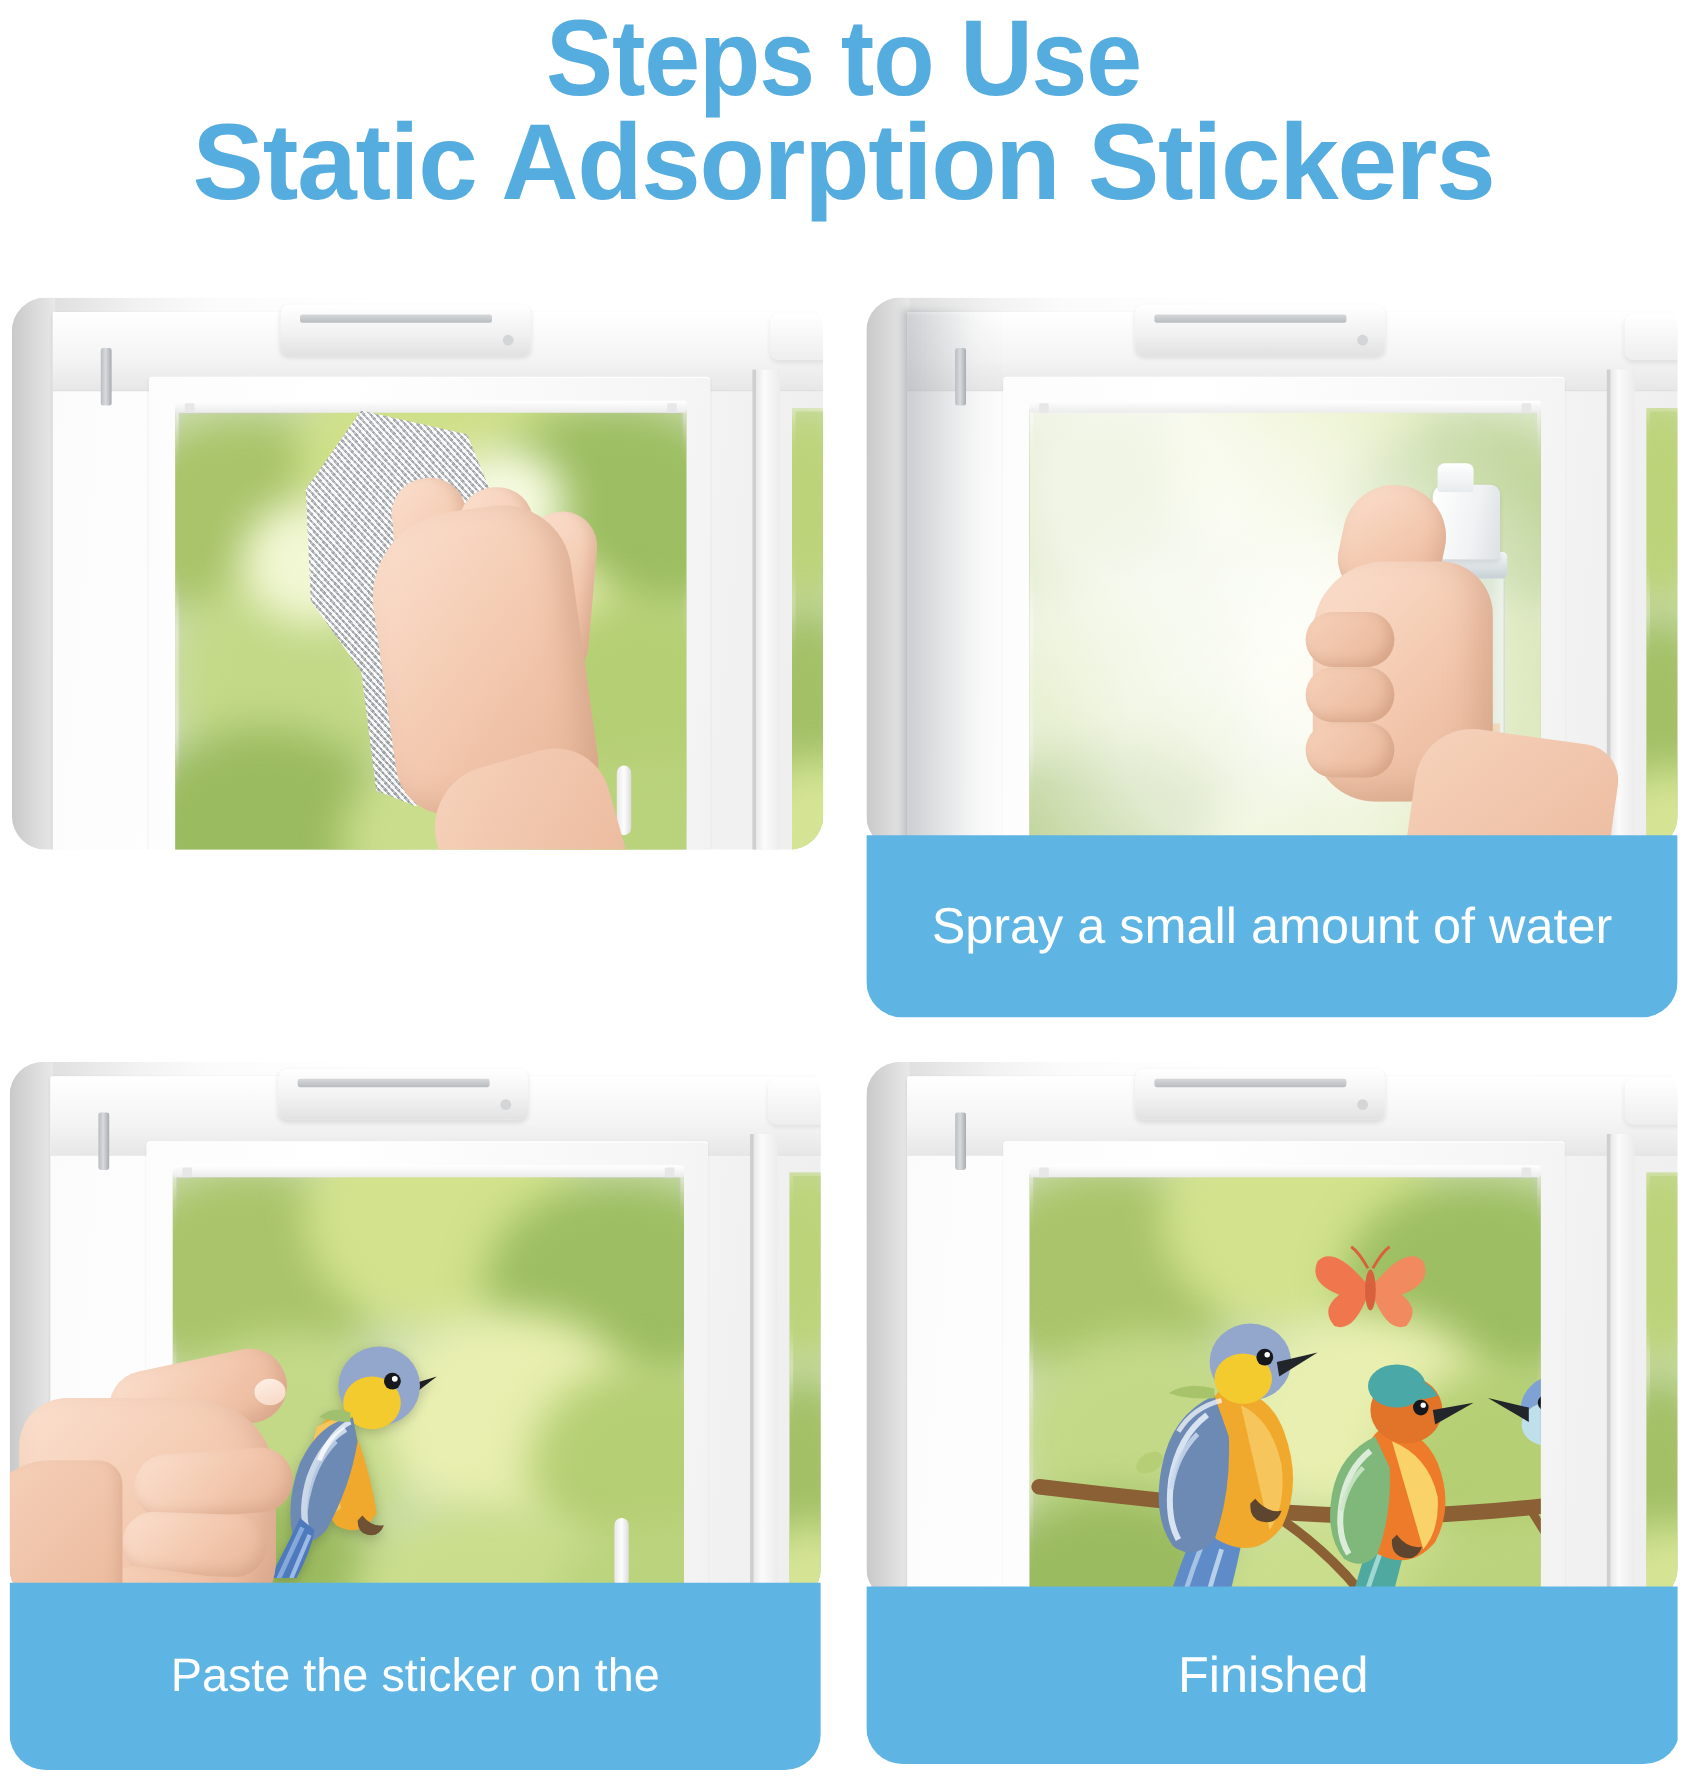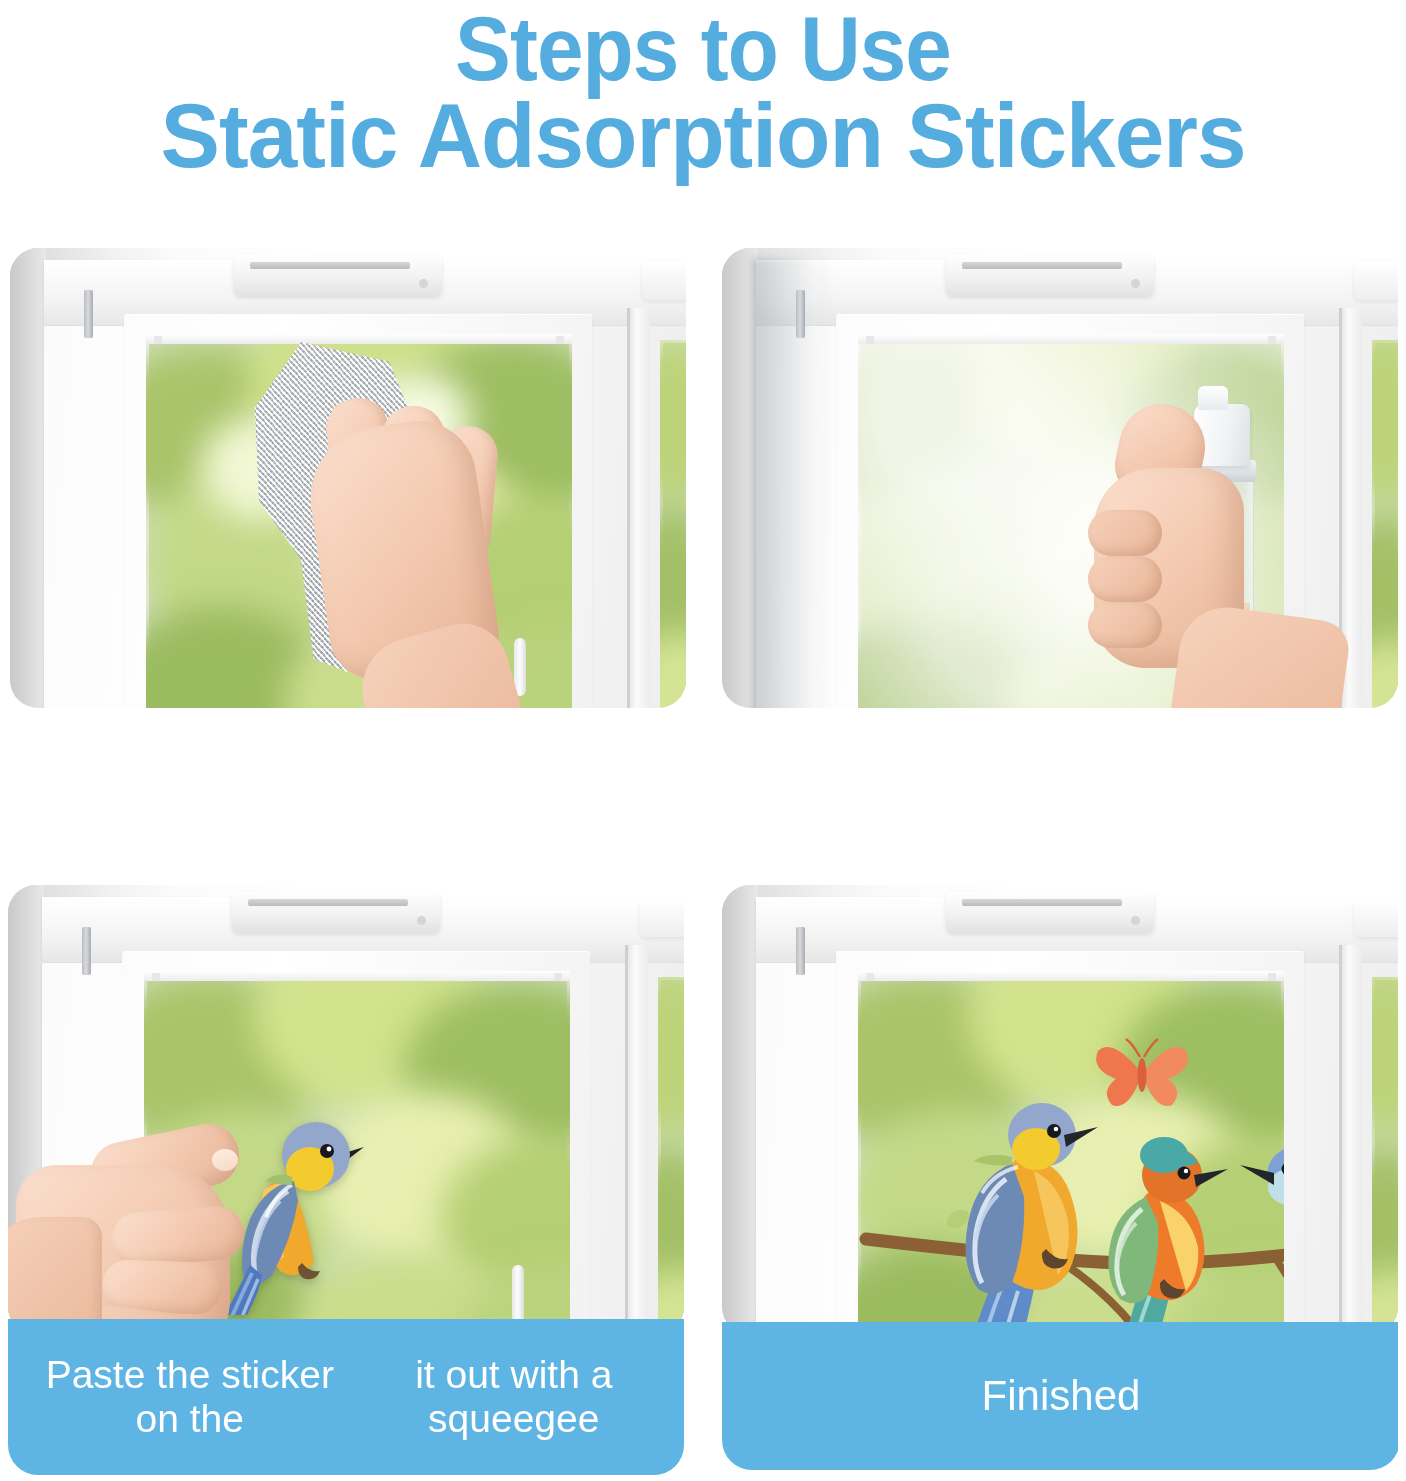--- a/index.html
+++ b/index.html
@@ -430,20 +430,23 @@
           <div class="nozzle-tip"></div>
           <div class="p2-thumb skin"></div>
           <div class="p2-fist skin"></div>
           <div class="p2-knuckle skin-d" style="top:112px;"></div>
           <div class="p2-knuckle skin-d" style="top:158px;"></div>
           <div class="p2-knuckle skin-d" style="top:204px;"></div>
           <div class="p2-arm skin-d"></div>
         </div>
       </div>
     </div>
+    <div class="caption">
+      <span class="cap-lines">Spray a small amount of water</span>
+    </div>
   </div>
 
   <div class="panel p3">
     <div class="photo">
       <div class="scene">
         <div class="wall"></div>
         <div class="reveal-l"></div>
         <div class="frame-outer"></div>
         <div class="frame-head"></div>
         <div class="hinge"></div>
@@ -507,21 +510,20 @@
           <div class="p3-fing skin" style="left:86px;top:130px;width:120px;height:52px;transform:rotate(2deg);"></div>
           <div class="p3-fing skin-d" style="left:70px;top:178px;width:108px;height:50px;transform:rotate(8deg);"></div>
           <div class="p3-fing skin-d" style="left:-34px;top:86px;width:120px;height:160px;border-radius:60px 20px 20px 60px;"></div>
         </div>
       </div>
     </div>
     <div class="caption">
       <span class="cap-lines">Paste the sticker on the</span>
         <br>
         <br>
-      <span class="cap-lines">it out with a squeegee</span>
     </div>
   </div>
 
   <div class="panel p4">
     <div class="photo">
       <div class="scene">
         <div class="wall"></div>
         <div class="reveal-l"></div>
         <div class="frame-outer"></div>
         <div class="frame-head"></div>

